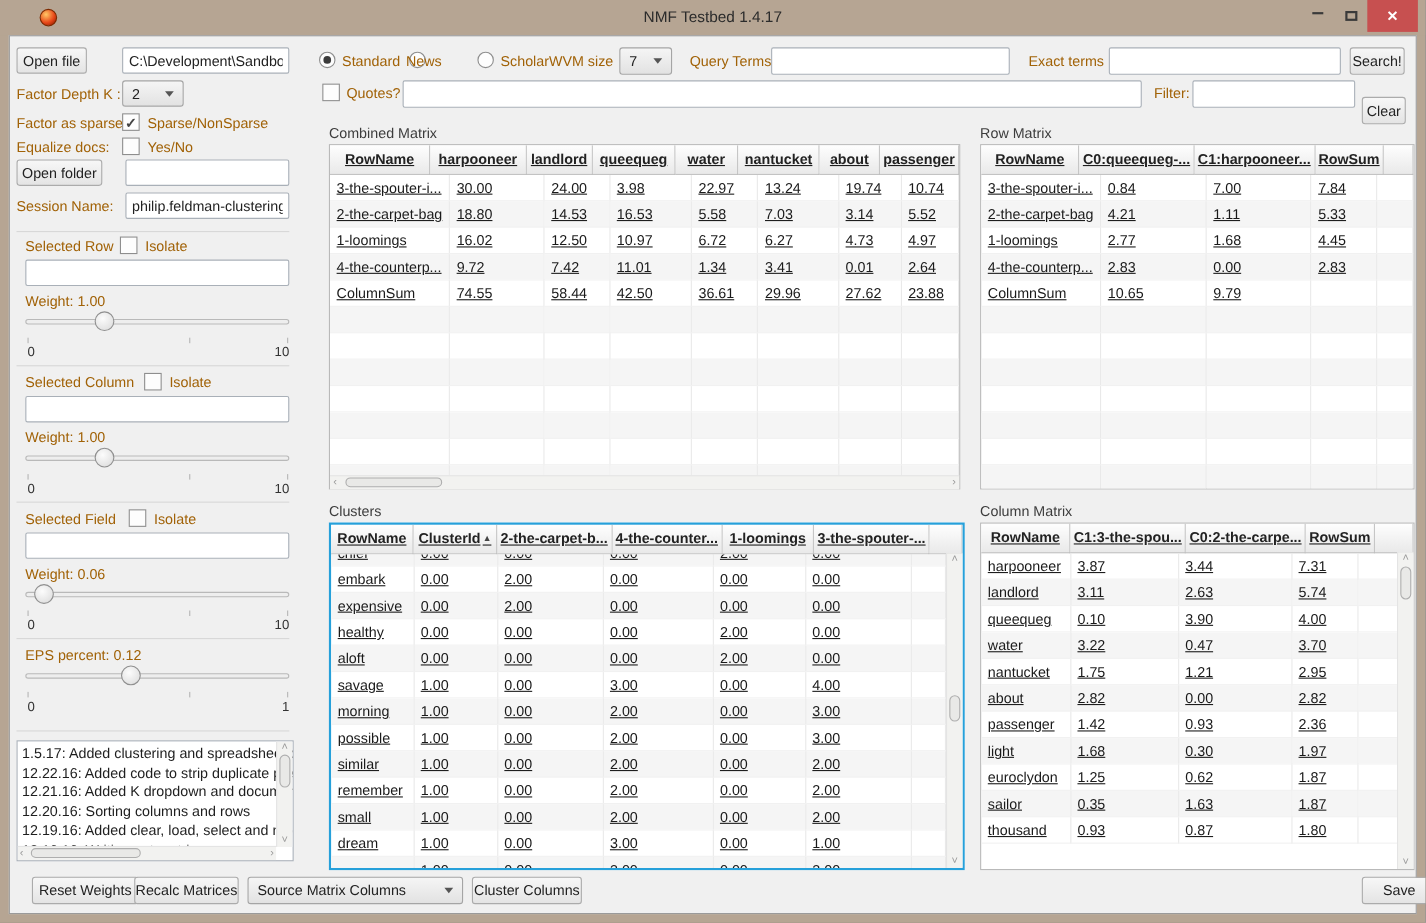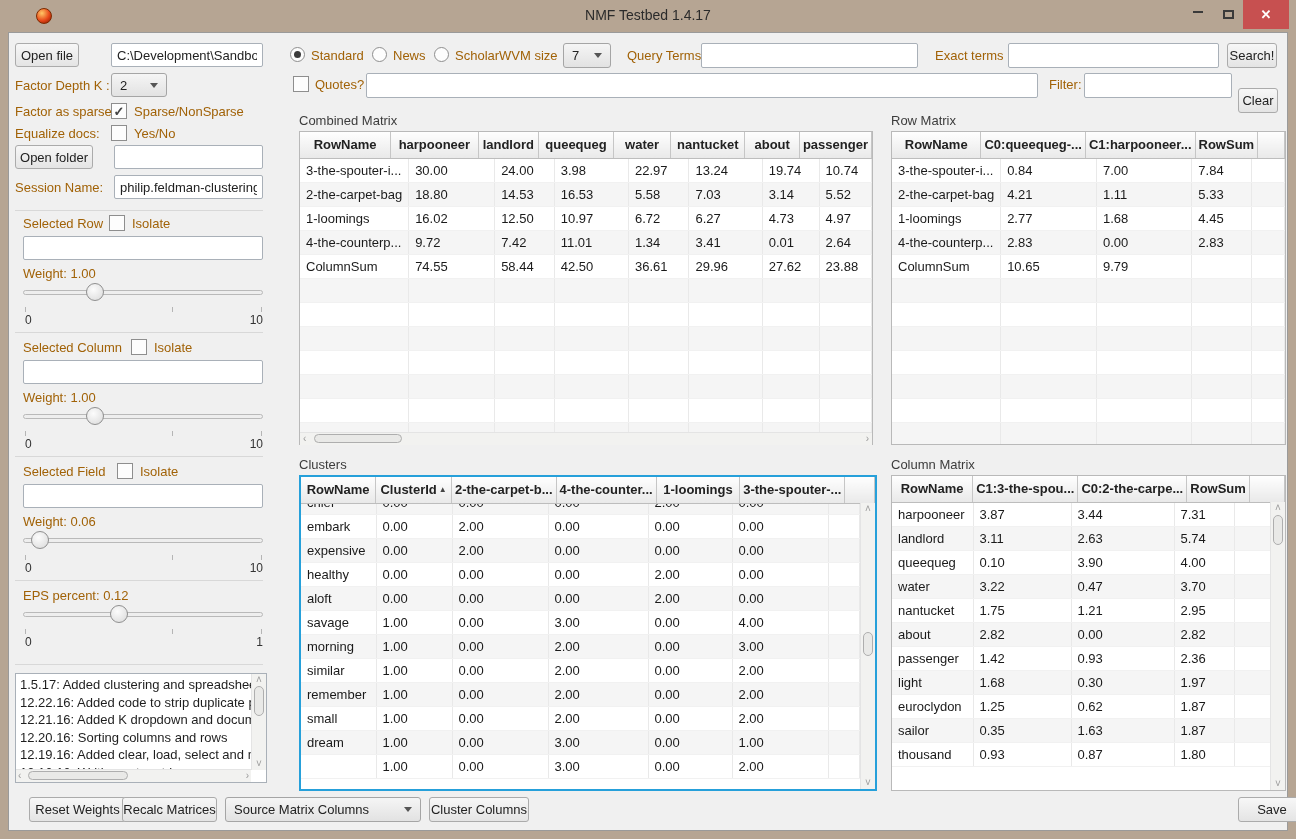--- a/index.html
+++ b/index.html
@@ -57,21 +57,21 @@
   
   .sbv { position:absolute; width:15px; background:#f2f2f0; border-left:1px solid #e4e4e4; }
   .sbh { position:absolute; height:13px; background:#f2f2f0; border-top:1px solid #e4e4e4; }
   .sb-arrow { position:absolute; color:#9a9a9a; font-size:10px; line-height:10px; }
   .sb-thumb { position:absolute; background:#e9e9e7; border:1px solid #aeaeae; border-radius:7px; }
 
   
   .panel-title { position:absolute; font-size:13px; color:#3c3c3c; }
   .dg { position:absolute; background:#fff; border:1px solid #b9b9b9; overflow:hidden; }
   .dg.focus { border:2px solid #26a0da; }
-  .dg-t { border-collapse:collapse; table-layout:fixed; }
+  .dg-t { border-collapse:collapse; table-layout:fixed;text-decoration:underline; }
   .dg-t th { height:26px; background:linear-gradient(#fefefe,#e9e9e9); border-right:1px solid #c6c6c6;
     border-bottom:1px solid #bdbdbd; font-size:13px; font-weight:bold; color:#222; text-align:center;
     padding:0 3px; white-space:nowrap; overflow:hidden; }
   .dg-t td { height:24px; border-right:1px solid #e9e9e9; border-bottom:1px solid #f1f1f1;
     font-size:13px; color:#1a1a1a; padding:0 6px; white-space:nowrap; overflow:hidden; }
   .dg-even tbody tr:nth-child(even) td { background:#f5f5f5; }
   .dg-odd  tbody tr:nth-child(odd)  td { background:#f5f5f5; }
   .dg-bodywrap { overflow:hidden; }
   .sort { font-size:8px; color:#444; margin-left:2px; vertical-align:2px; }
 </style>
@@ -204,21 +204,21 @@
         <div class="sb-thumb" style="left:12px;top:1px;width:100px;height:9px;"></div>
         <div class="sb-arrow" style="right:2px;top:1px;">›</div>
       </div>
     </div>
 
     <div class="radio" style="left:281px;top:14px;">
         <span class="dot"></span>
       </div>
     <div class="lbl" style="left:302px;top:15px;">Standard</div>
     <div class="radio" style="left:363px;top:14px;"></div>
-    <div class="lbl" style="left:384px;top:15px;">News</div>
+    <div class="lbl" style="left:360px;top:15px;">News</div>
     <div class="radio" style="left:425px;top:14px;"></div>
     <div class="lbl" style="left:446px;top:15px;">Scholar</div>
 
     <div class="lbl" style="left:490px;top:15px;">WVM size</div>
     <div class="combo" style="left:554px;top:10px;width:48px;height:25px;">
       <span>7</span>
         <span class="arrow"></span>
     </div>
 
     <div class="lbl" style="left:618px;top:15px;">Query Terms</div>
@@ -621,20 +621,29 @@
               <tr>
                 <td>morning</td>
                 <td>1.00</td>
                 <td>0.00</td>
                 <td>2.00</td>
                 <td>0.00</td>
                 <td>3.00</td>
                 <td></td>
               </tr>
               <tr>
+                <td>possible</td>
+                <td>1.00</td>
+                <td>0.00</td>
+                <td>2.00</td>
+                <td>0.00</td>
+                <td>3.00</td>
+                <td></td>
+              </tr>
+              <tr>
                 <td>similar</td>
                 <td>1.00</td>
                 <td>0.00</td>
                 <td>2.00</td>
                 <td>0.00</td>
                 <td>2.00</td>
                 <td></td>
               </tr>
               <tr>
                 <td>remember</td>

